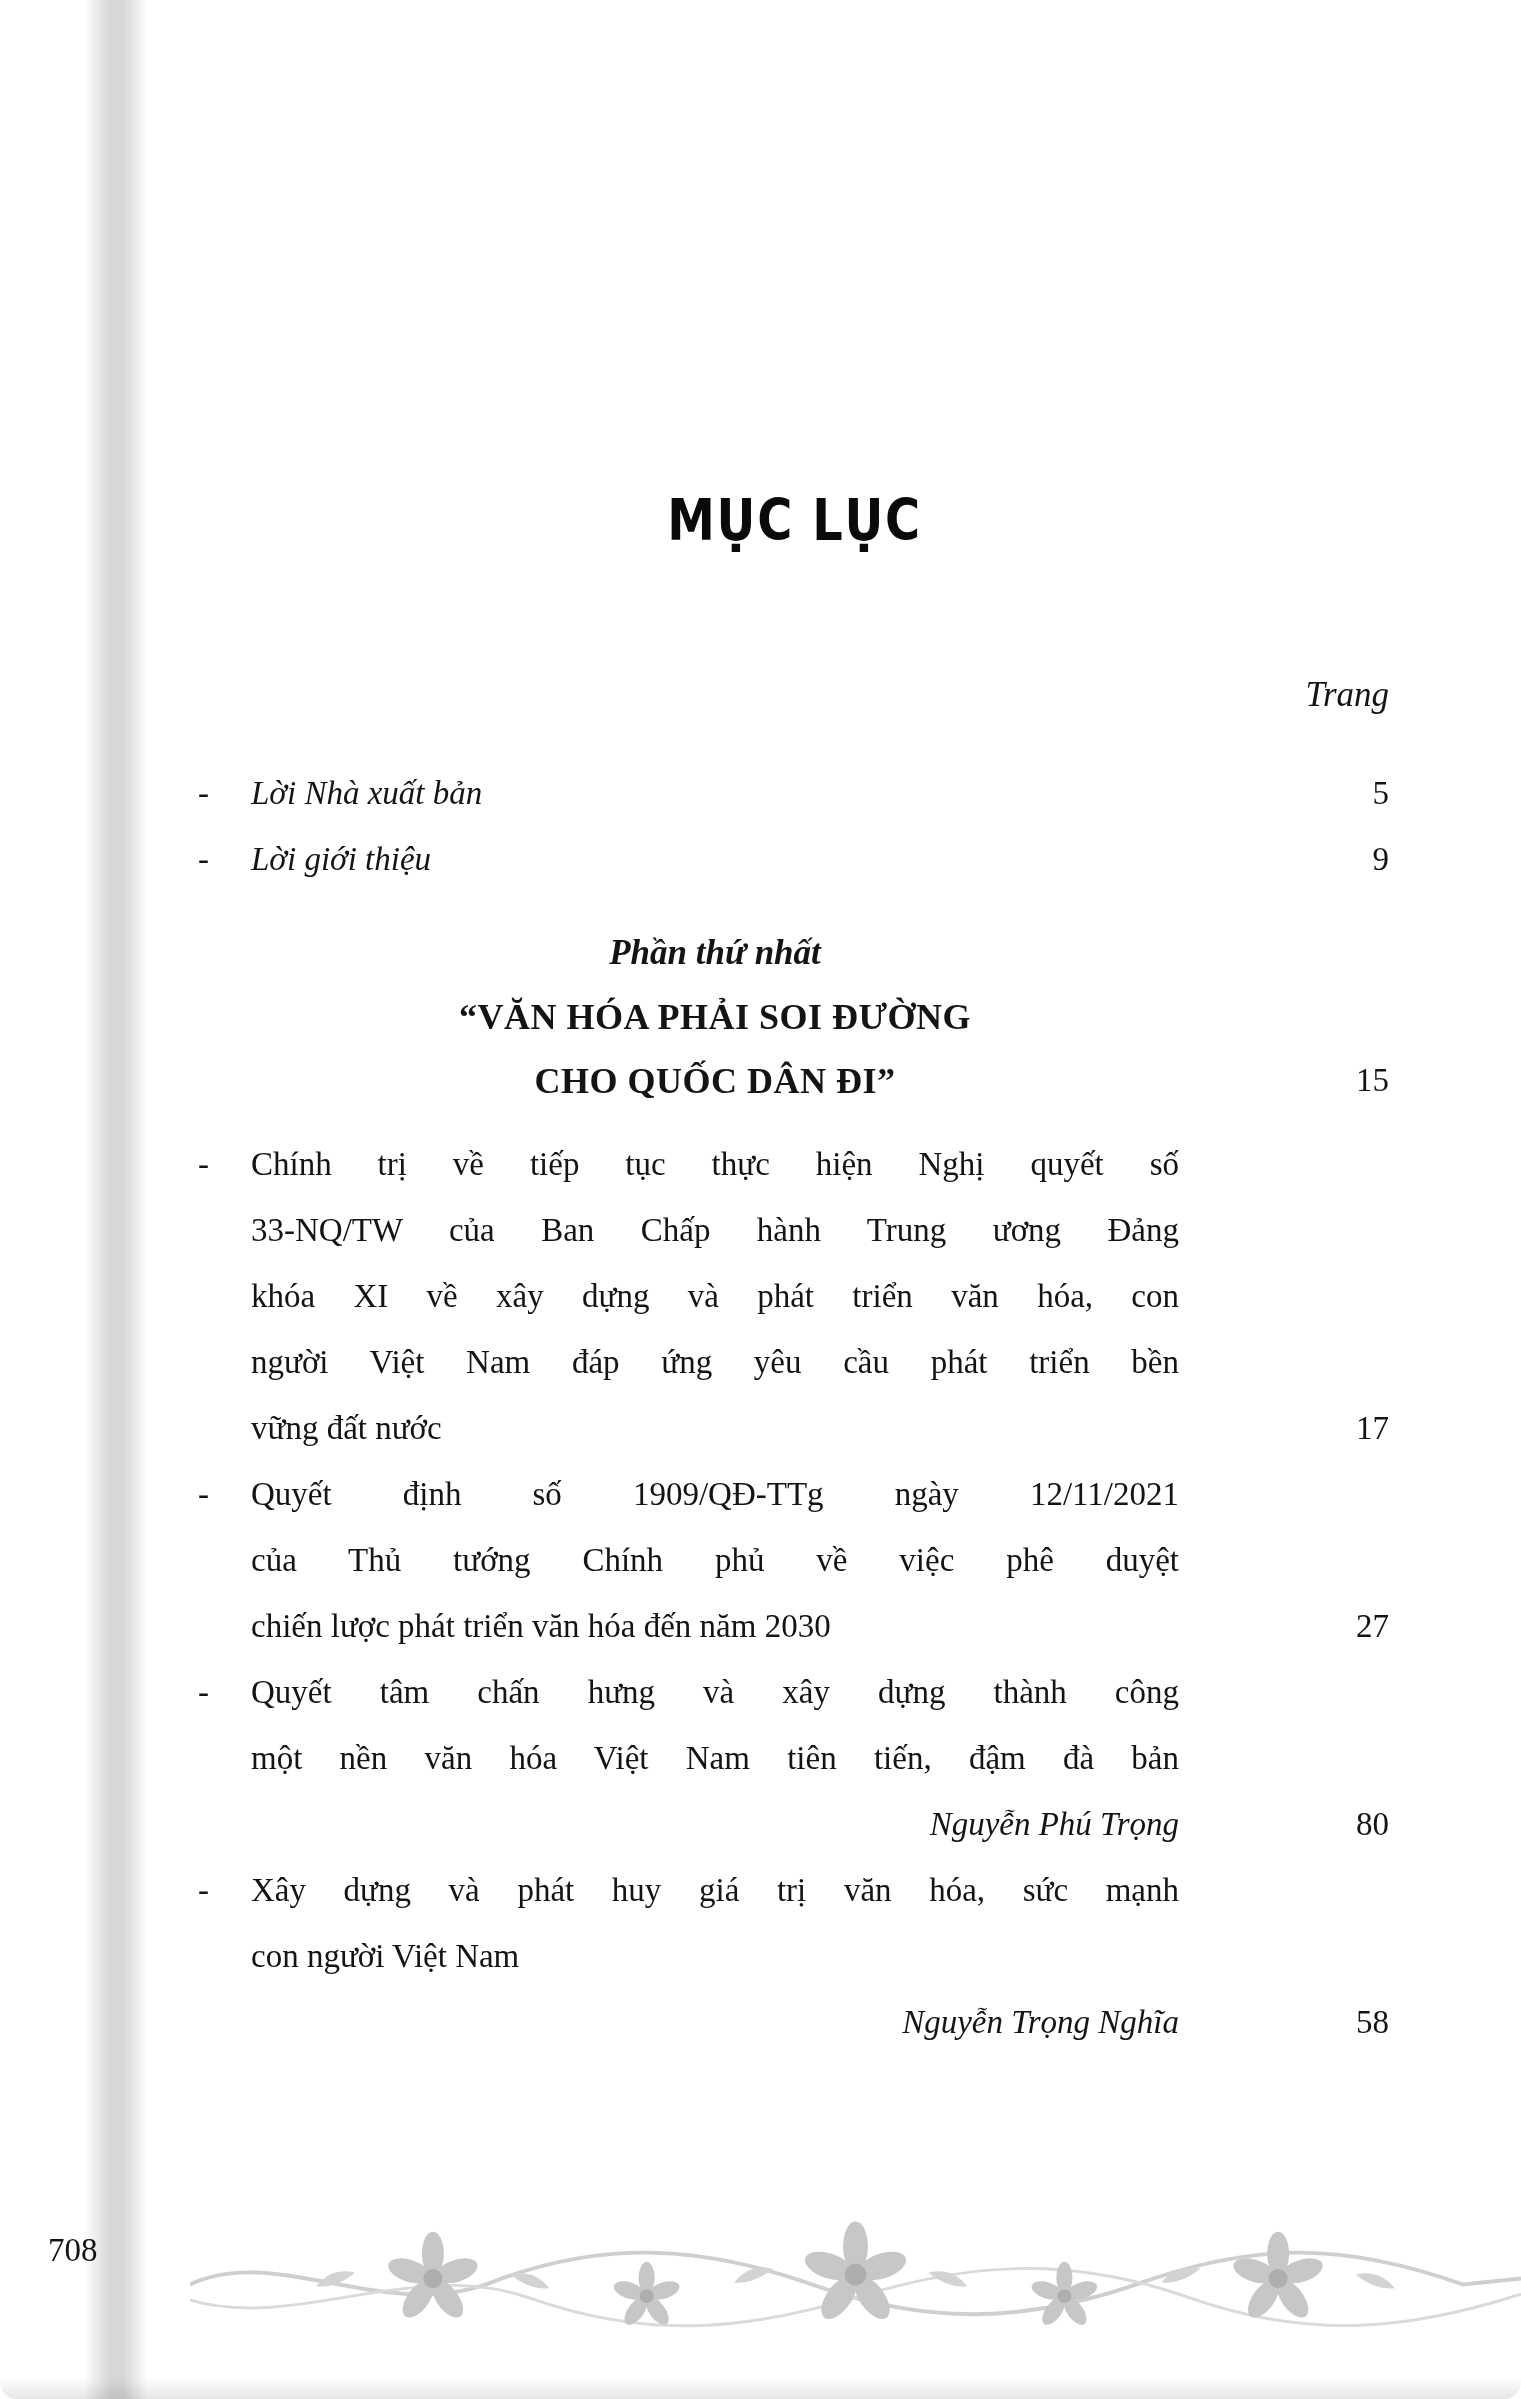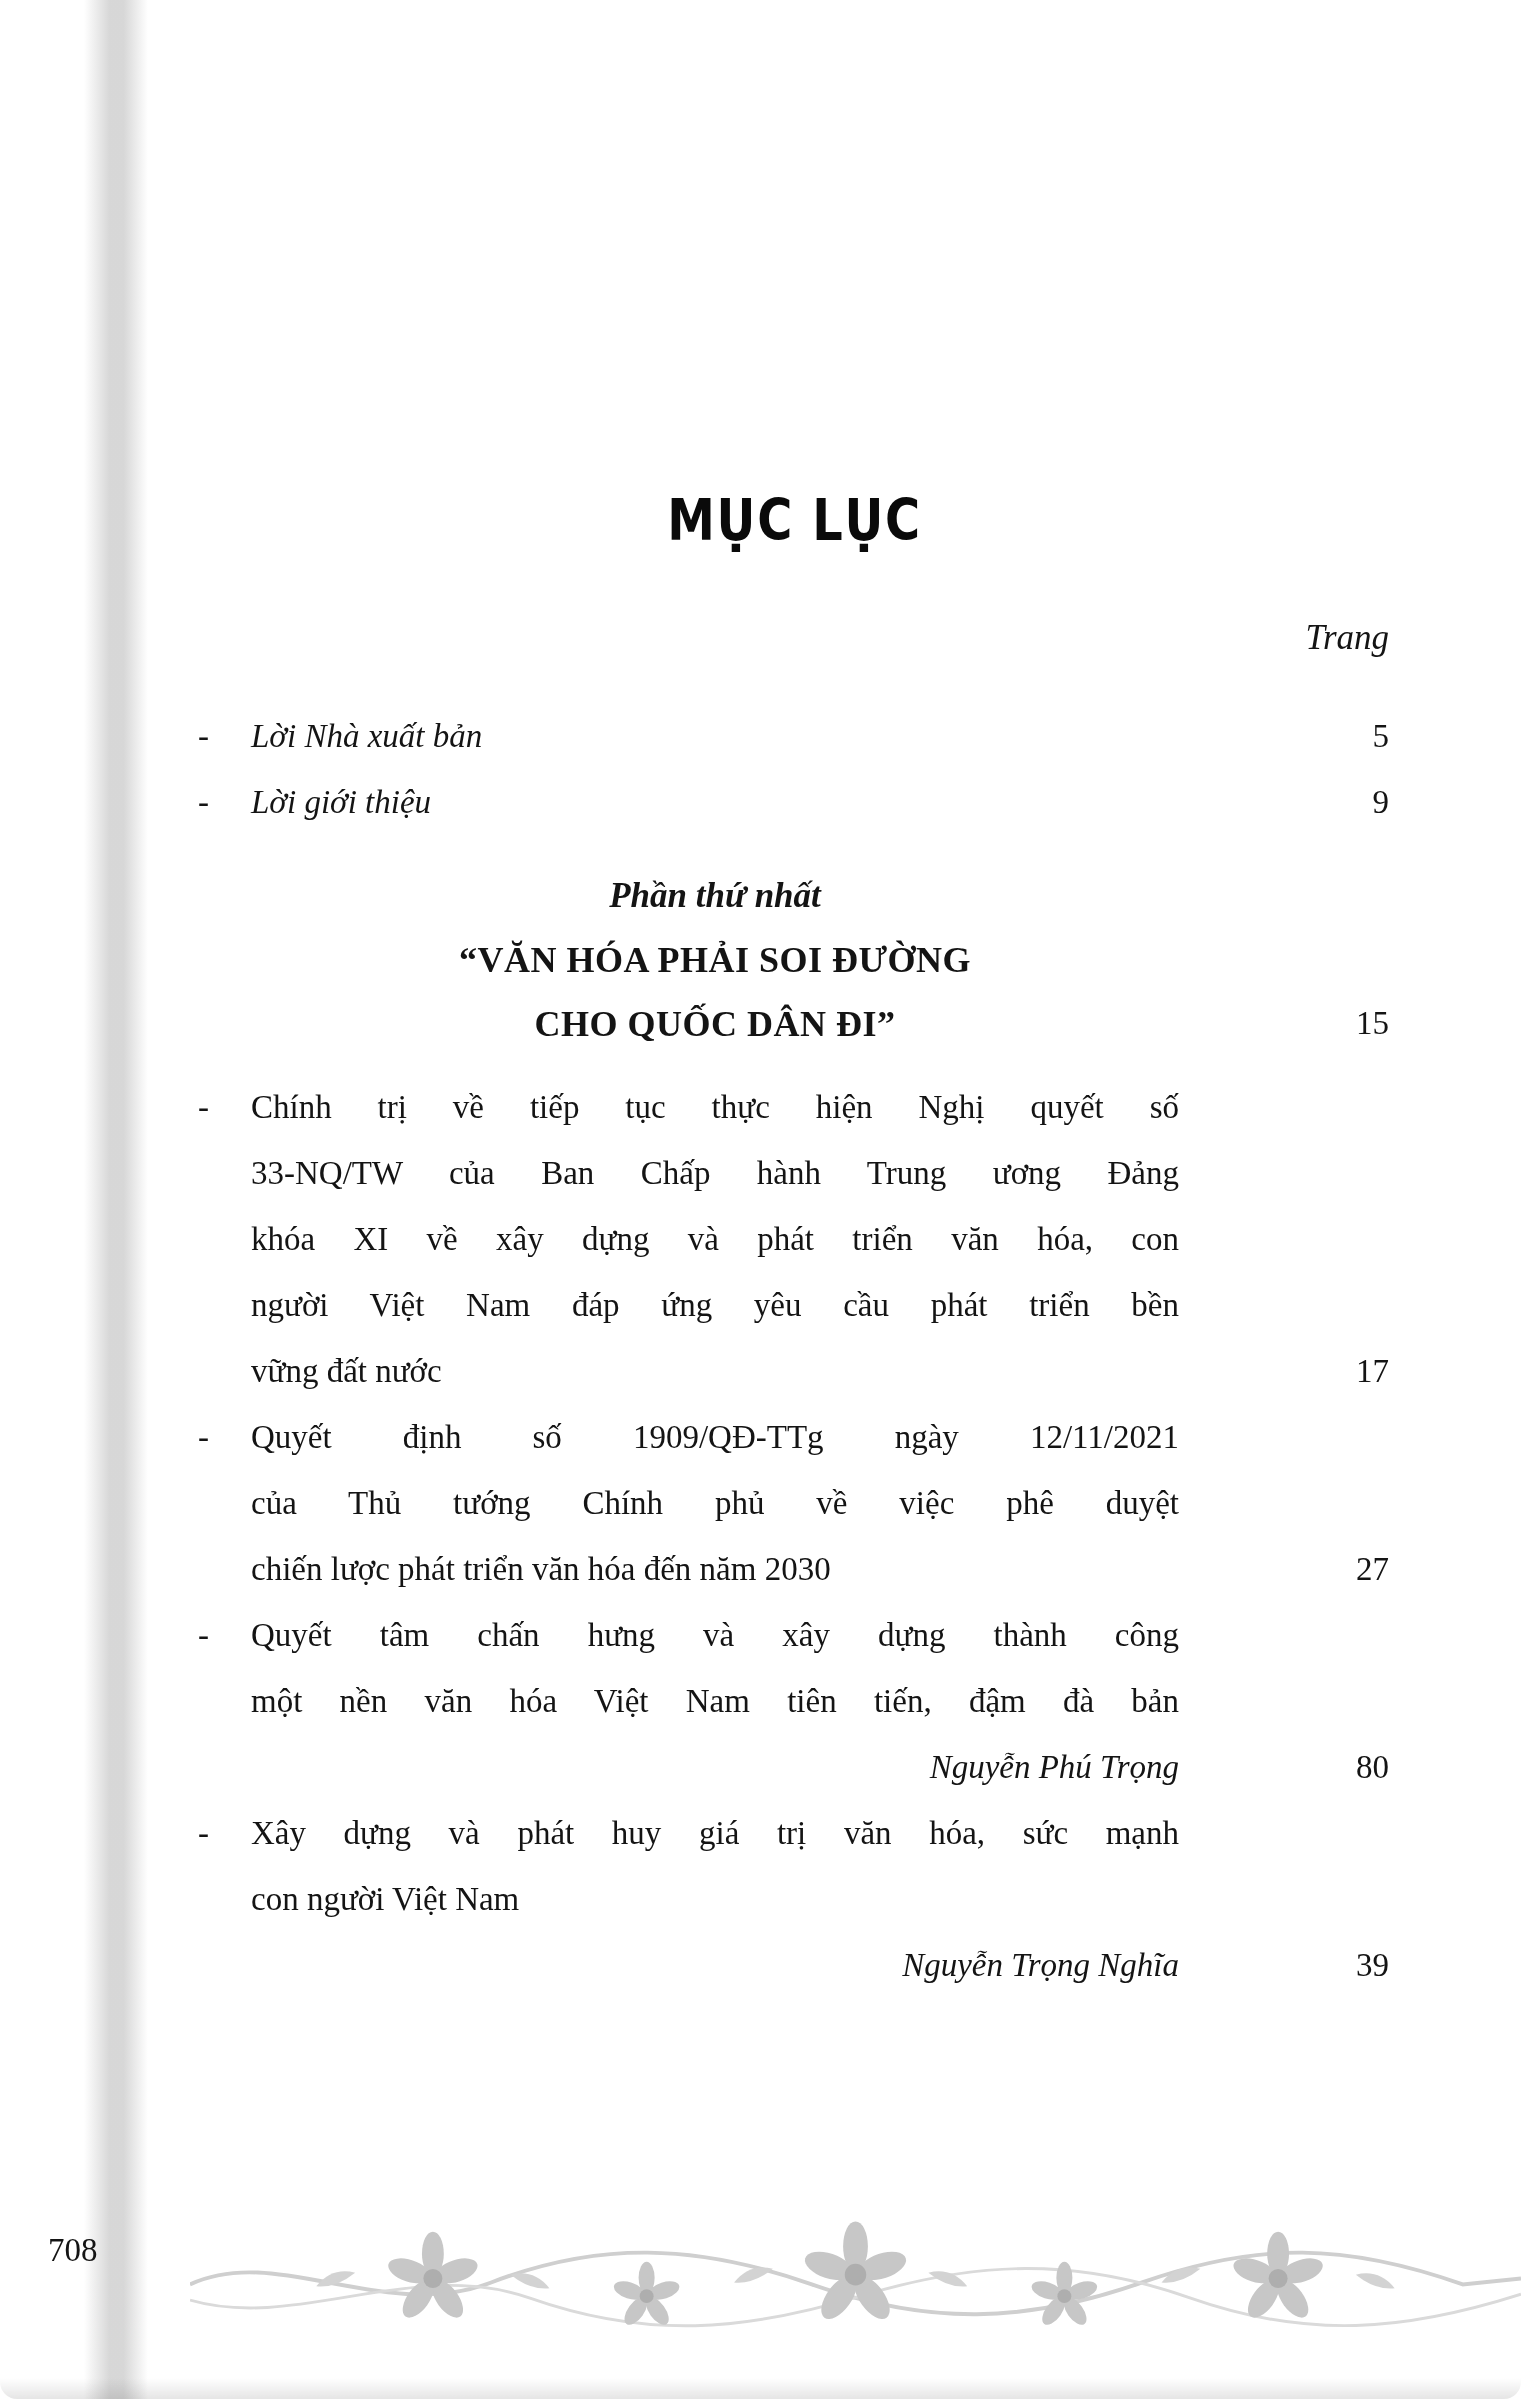--- a/index.html
+++ b/index.html
@@ -28,21 +28,21 @@
     text-align:center;
     font-family:"DejaVu Sans", sans-serif;
     font-weight:800;
     font-size:57px;
     line-height:64px;
     letter-spacing:2px;
     color:#0a0a0a;
   }
   .title .squeeze { display:inline-block; transform:scaleX(0.84); }
   .trang-row {
-    margin-top:63px;
+    margin-top:120px;
     text-align:right;
     font-style:italic;
     font-size:35px;
     line-height:45px;
     padding-right:5.9px;
   }
   .front-items { margin-top:43px; }
   .row { display:flex; align-items:flex-start; }
   .dash {
     flex:none; width:56px; padding-left:2.9px;
@@ -163,21 +163,21 @@
         <span class="pageno bottom">80</span>
       </div>
 
       <div class="row">
         <span class="dash">-</span>
         <div class="textcol">
           <div class="tline jline">Xây dựng và phát huy giá trị văn hóa, sức mạnh</div>
           <div class="tline lline">con người Việt Nam</div>
           <div class="author">Nguyễn Trọng Nghĩa</div>
         </div>
-        <span class="pageno bottom">39</span>
+        <span class="pageno bottom">58</span>
       </div>
 
     </div>
   </div>
 
   <div class="folio">708</div>
 
   <div class="ornament">
     <svg viewBox="0 0 1370 132" preserveAspectRatio="none">
       <defs>

